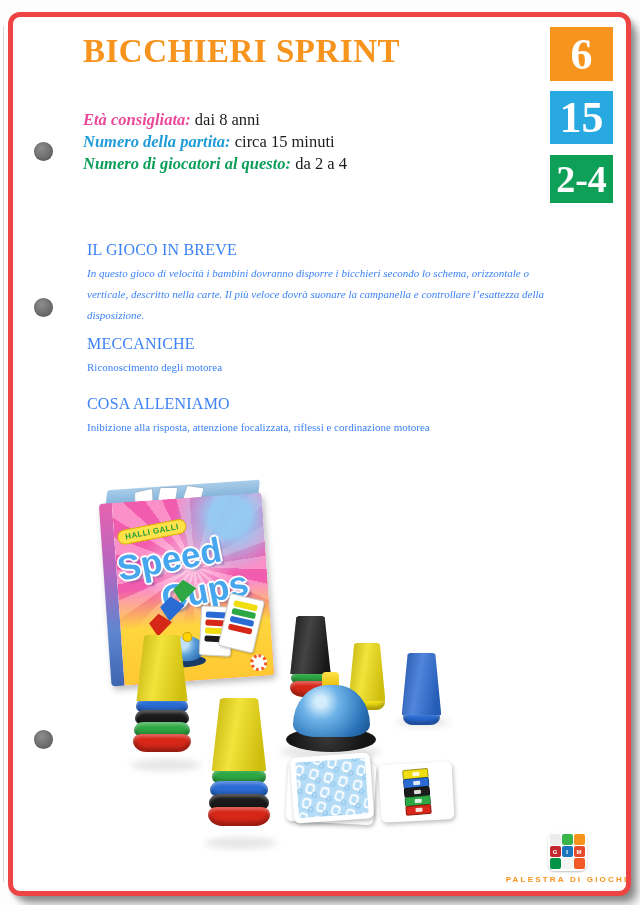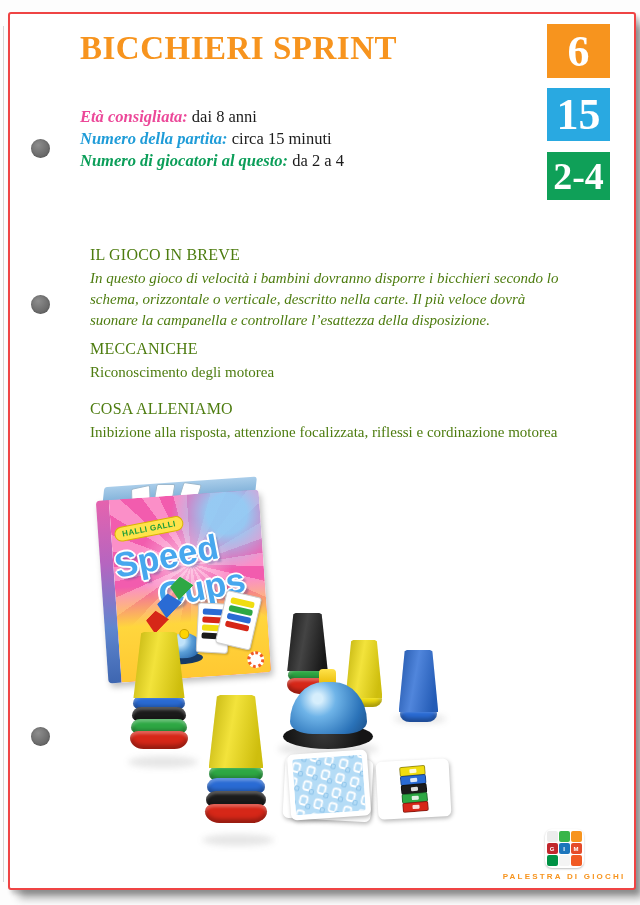--- a/index.html
+++ b/index.html
@@ -1,21 +1,21 @@
 <!DOCTYPE html>
 <html><head>
 <meta charset="utf-8">
 <style>
   html,body{margin:0;padding:0;background:#ffffff;width:640px;height:905px;overflow:hidden;
             font-family:"Liberation Serif", serif;}
   .stage{position:relative;width:640px;height:905px;background:#fdfdfd;}
   
   .page{position:absolute;left:8px;top:12px;width:613px;height:874px;background:#ffffff;
-        border:2px solid #ef4444;border-radius:3px;
-        box-shadow:9px 10px 9px -2px rgba(70,70,70,.48), 3px 4px 4px rgba(90,90,90,.30);padding-left:11px;}
+        border:5px solid #ef4444;border-radius:12px;
+        box-shadow:9px 10px 9px -2px rgba(70,70,70,.48), 3px 4px 4px rgba(90,90,90,.30);}
   .edge-sliver{position:absolute;left:3px;top:26px;width:1px;height:856px;background:#d6d6d6;}
   .hole{position:absolute;left:21px;width:19px;height:19px;border-radius:50%;
         background:radial-gradient(circle at 38% 32%, #8d8d8d, #6f6f6f 55%, #5a5a5a 95%);
         box-shadow:0 0 2px rgba(0,0,0,.25) inset;}
   .hole.h1{top:125px}.hole.h2{top:281px}.hole.h3{top:713px}
 
   
   .title{position:absolute;left:70px;top:16px;font-size:33px;font-weight:bold;color:#F7941E;
          letter-spacing:.5px;}
   .badge{position:absolute;left:537px;width:63px;display:flex;align-items:center;justify-content:center;
@@ -23,24 +23,24 @@
   .badge-age{top:10px;height:54px;background:#F7941E;font-size:44px;}
   .badge-time{top:74px;height:53px;background:#29A9E1;font-size:44px;}
   .badge-players{top:138px;height:48px;background:#0FA058;font-size:38px;}
 
   
   .info{position:absolute;left:70px;top:92px;font-size:16.5px;line-height:22px;color:#1b1b1b;}
   .info b{font-style:italic;font-weight:bold;}
   .lbl-orange{color:#ec4899}.lbl-blue{color:#1F9CD8}.lbl-green{color:#0B9E59}
 
   
-  .section{position:absolute;left:80px;width:482px;color:#4d7c0f;margin-top:8px;}
+  .section{position:absolute;left:74px;width:482px;color:#3b82f6;}
   .sec-1{top:224px}.sec-2{top:318px}.sec-3{top:378px}
   .sec-head{font-size:16px;letter-spacing:.2px;margin-bottom:4px;}
-  .sec-body{font-size:15px;line-height:21px;}
+  .sec-body{font-size:11px;line-height:21px;}
   .sec-body.it{font-style:italic;}
 
   
   .photo{position:absolute;left:0;top:0;width:613px;height:874px;pointer-events:none;}
   .shadow{position:absolute;background:rgba(60,60,60,.13);border-radius:50%;filter:blur(3px);}
 
   .game-box{position:absolute;left:92px;top:481px;width:163px;height:183px;transform:rotate(-4deg);
             border-radius:4px;box-shadow:2px 4px 6px rgba(0,0,0,.25);}
   .box-topface{position:absolute;left:8px;right:2px;top:-13px;height:16px;transform:skewX(-10deg);
                background:linear-gradient(#a9cdea,#7fb0d8);border-radius:3px 3px 0 0;overflow:hidden;}

